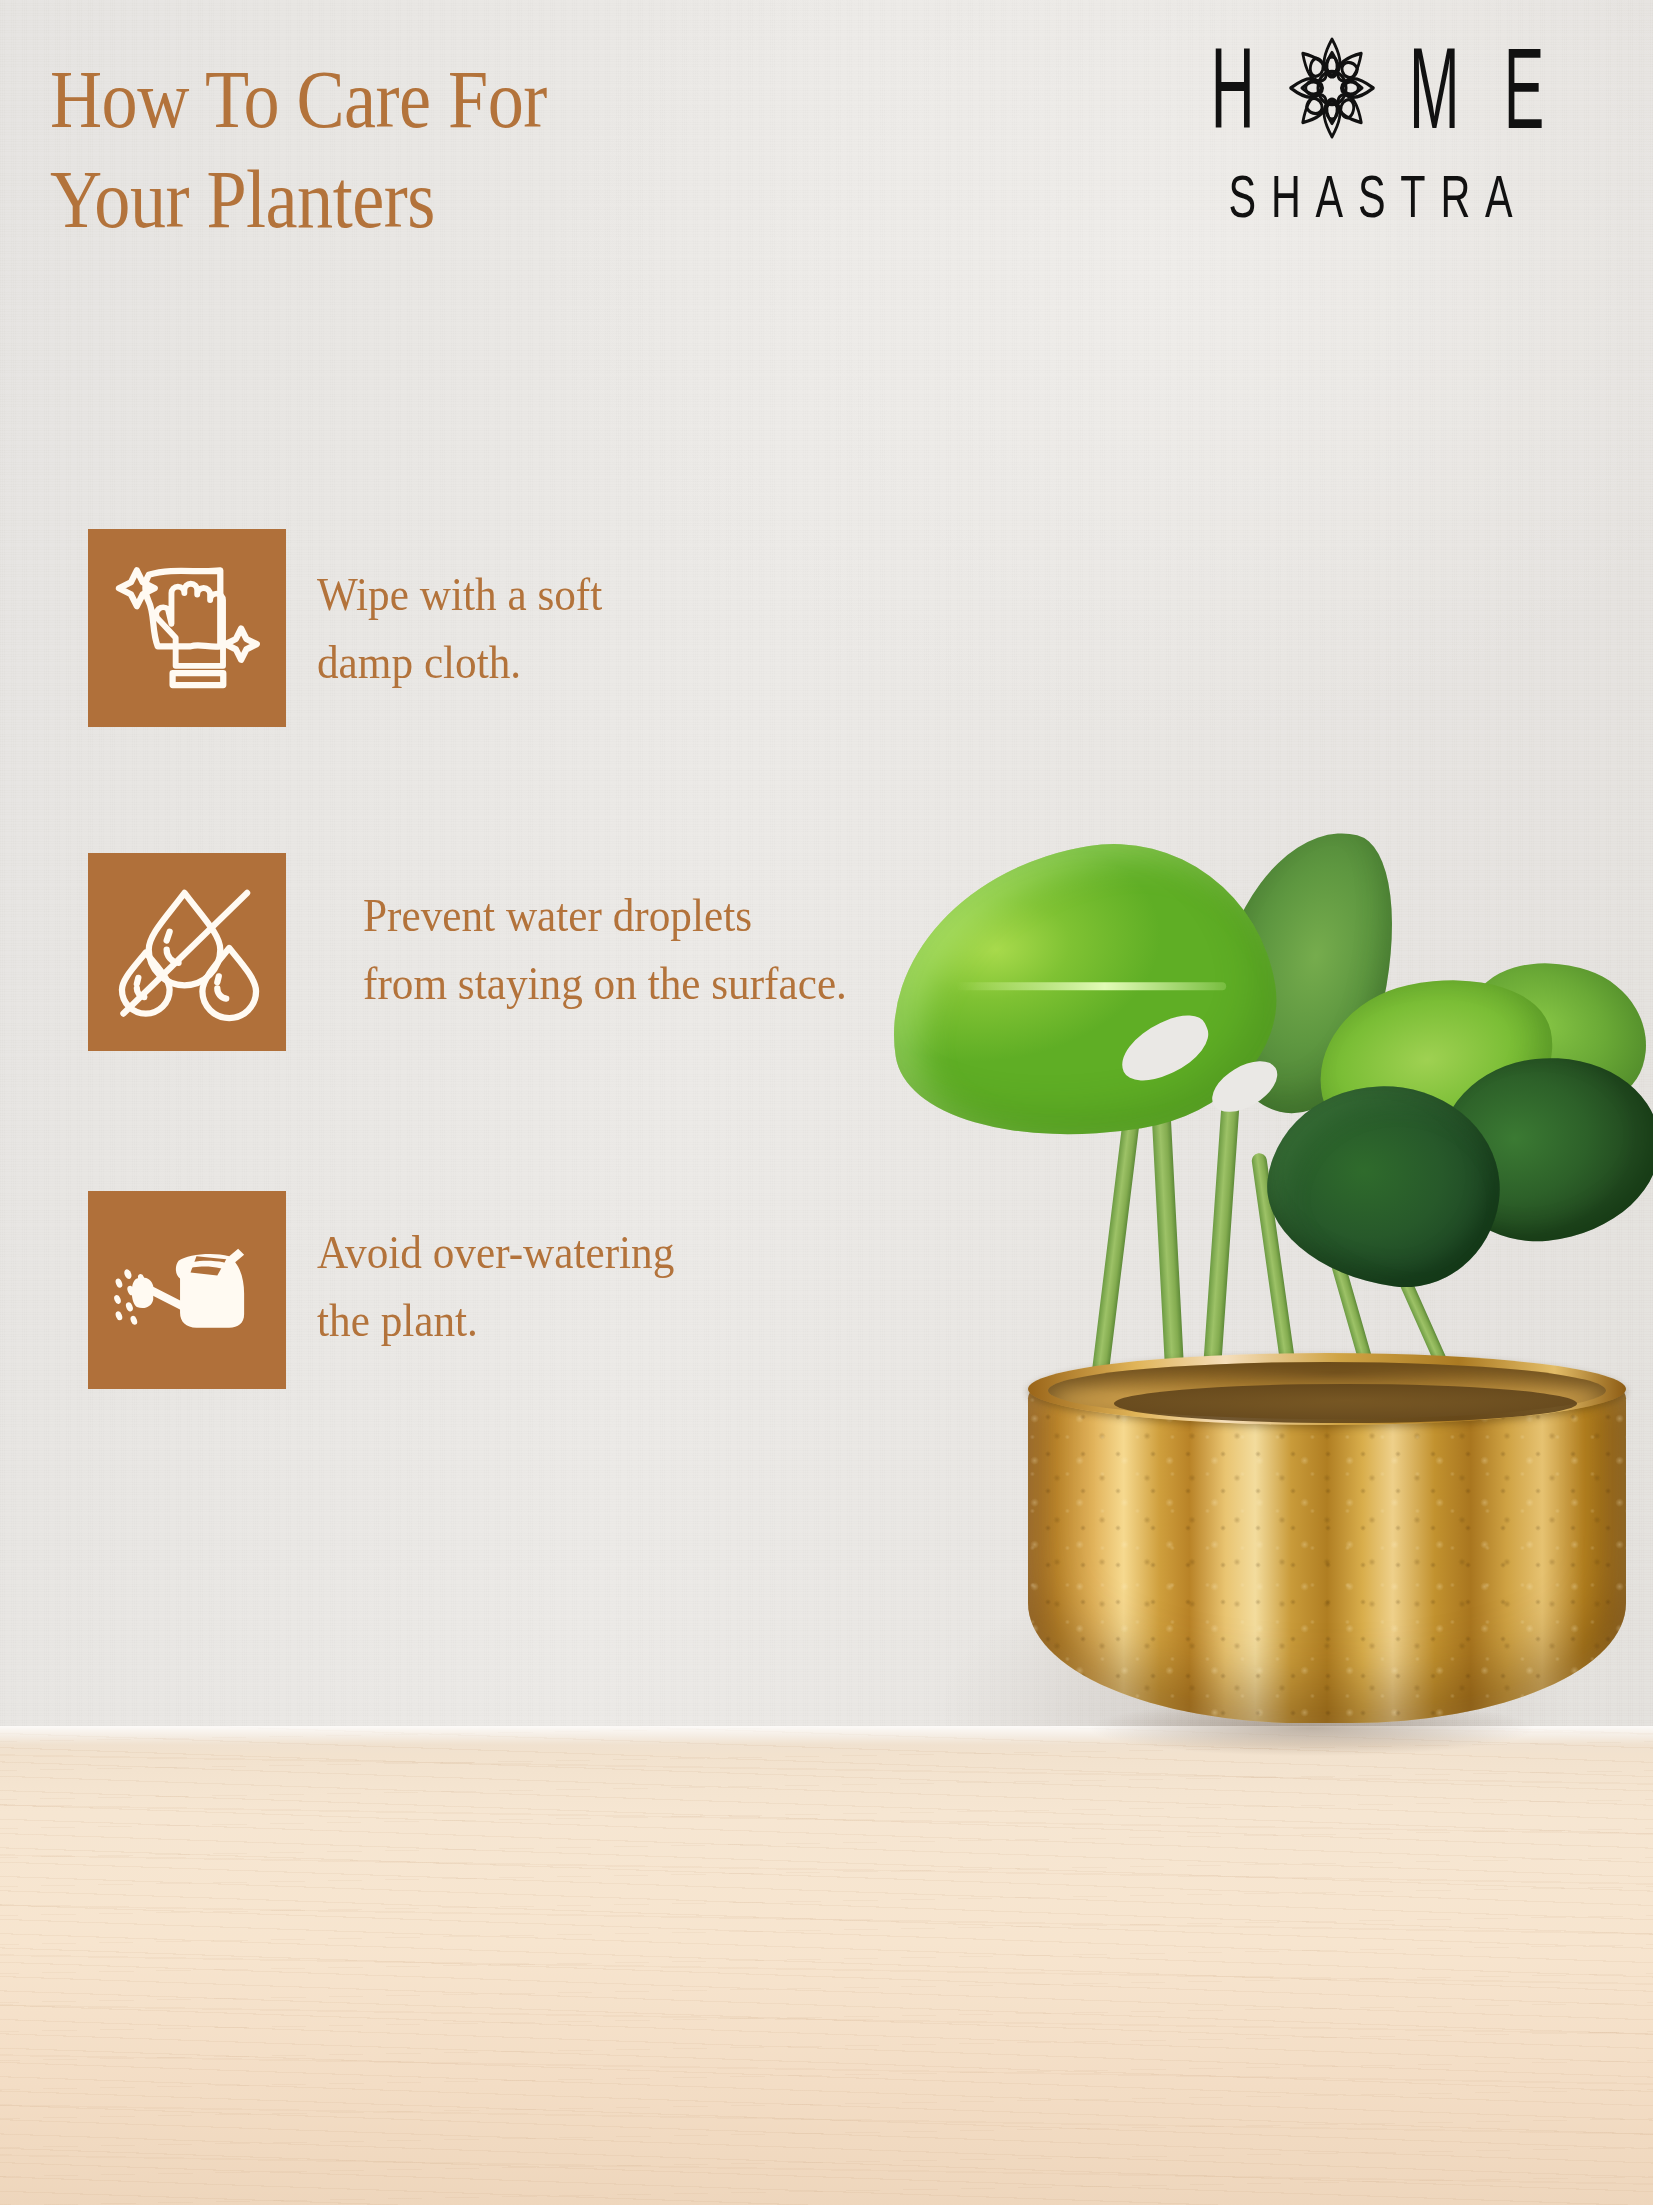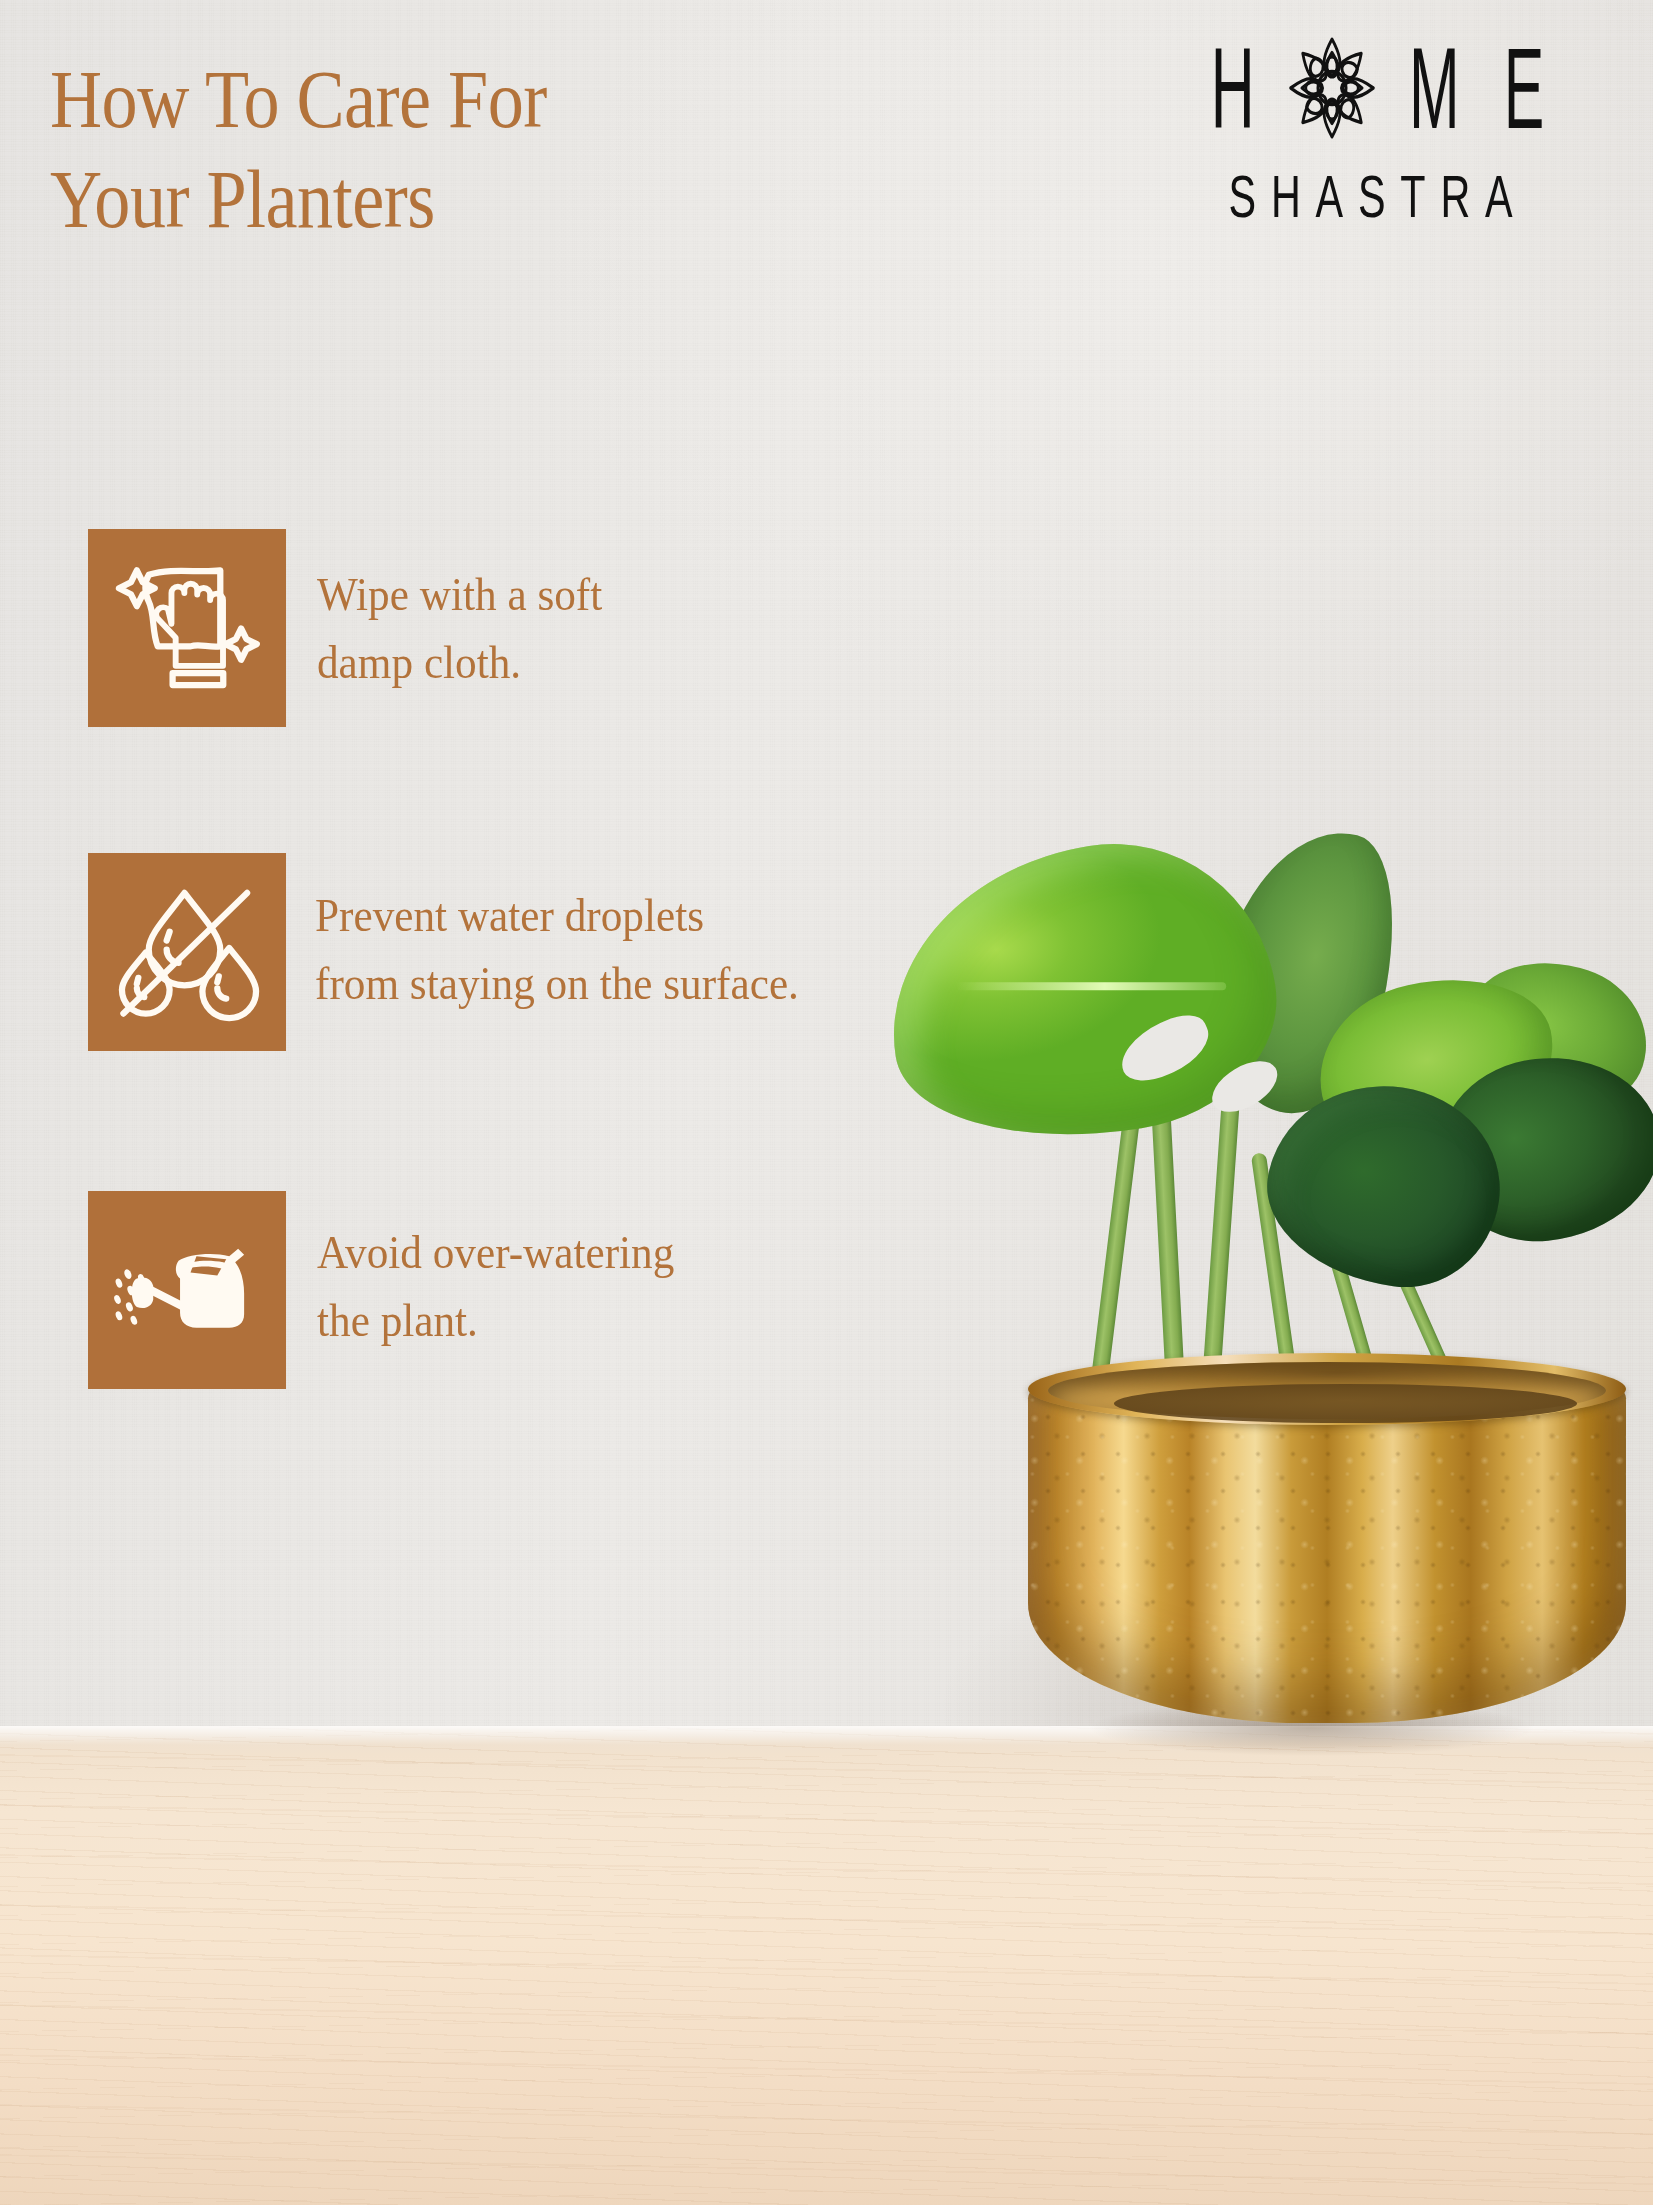--- a/index.html
+++ b/index.html
@@ -177,21 +177,21 @@
     margin-top:29px; text-align:center; color:#111;
     font-family:"Liberation Sans", sans-serif;
     font-size:53px; letter-spacing:19px; font-weight:300;
     transform:scaleX(.78) scaleY(1.12); transform-origin:center;
   }
 
   
   .tips{ position:absolute; left:0; top:0; width:1654px; height:2205px; }
   .tip{ position:absolute; display:flex; align-items:flex-start; }
   .tip1{ left:88px; top:529px; }
-  .tip2{ left:88px; top:853px; }
+  .tip2{ left:88px; top:853px;gap:48px; }
   .tip3{ left:88px; top:1191px; }
   .tip4{ left:88px; top:1494px; }
 
   .tile{
     width:198px; height:198px; flex:0 0 auto;
     background:#b0703a;
     display:flex; align-items:center; justify-content:center;
   }
   .tile svg{ width:149px; height:149px; display:block; }
 

